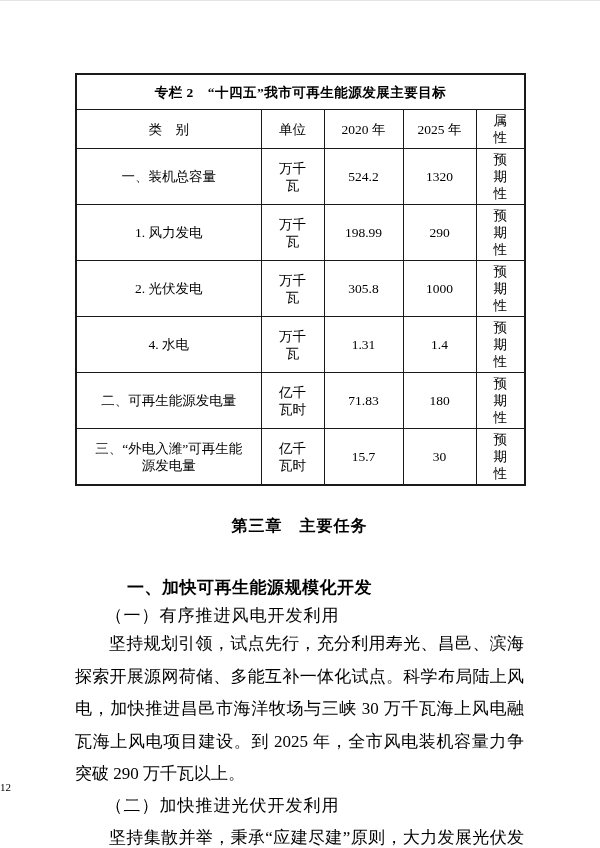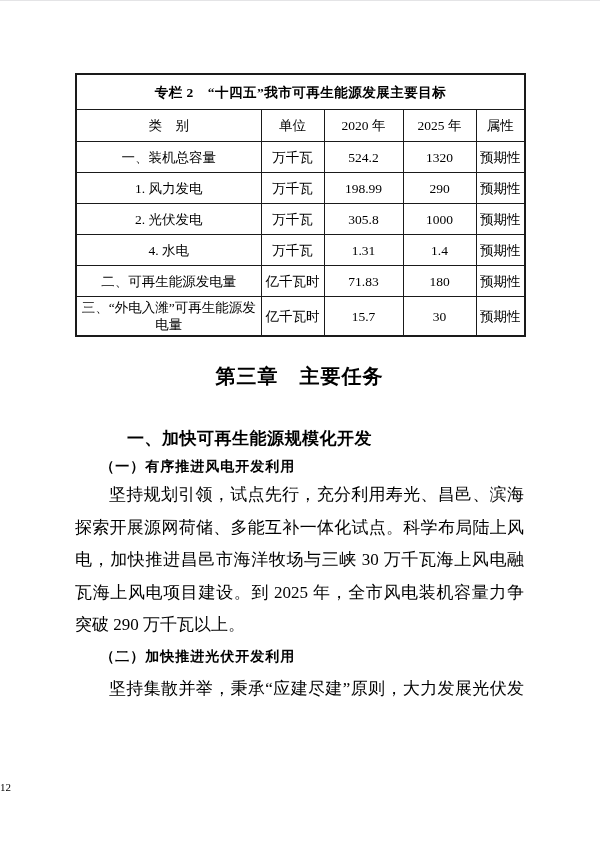--- a/index.html
+++ b/index.html
@@ -33,21 +33,21 @@
   
   table.targets {
     margin-top: 72px;
     width: 449px;
     table-layout: fixed;
     border-collapse: collapse;
     border: 2px solid #1a1a1a;
   }
   table.targets td {
     border: 1px solid #1a1a1a;
-    padding: 2px 3px;
+    padding: 2px 14px;
     font-size: 13.5px;
     line-height: 17px;
     text-align: center;
     vertical-align: middle;
     font-family: "Liberation Serif", serif;
   }
   td.tbl-title {
     height: 30px;
     font-weight: bold;
     font-size: 14.5px;
@@ -63,40 +63,40 @@
   td.num {
     font-family: "Liberation Serif", serif;
     font-size: 14px;
     margin-top: 25px;
   }
 
   
   h1.chapter {
     margin: 26px 0 0 0;
     font-family: "Liberation Sans", sans-serif;
-    font-size: 20px;
+    font-size: 16px;
     line-height: 27px;
     font-weight: bold;
     text-align: center;
     letter-spacing: 1px;
   }
   h2.section {
     margin: 37px 0 0 52px;
     font-family: "Liberation Sans", sans-serif;
     font-size: 17px;
     line-height: 23px;
     font-weight: bold;
     letter-spacing: 0.5px;
   }
   h3.subsection {
     margin: 5px 0 0 0;
     font-family: "Liberation Serif", serif;
-    font-size: 14px;
+    font-size: 17px;
     line-height: 23px;
-    font-weight: bold;
+    font-weight: normal;
     text-indent: 1.8em;
     letter-spacing: 1px;
   }
   h3.sub2 { margin-top: 3px; }
 
   
   .para { margin-top: 1px; }
   .para2 { margin-top: 5px; }
   .line {
     font-size: 17px;

